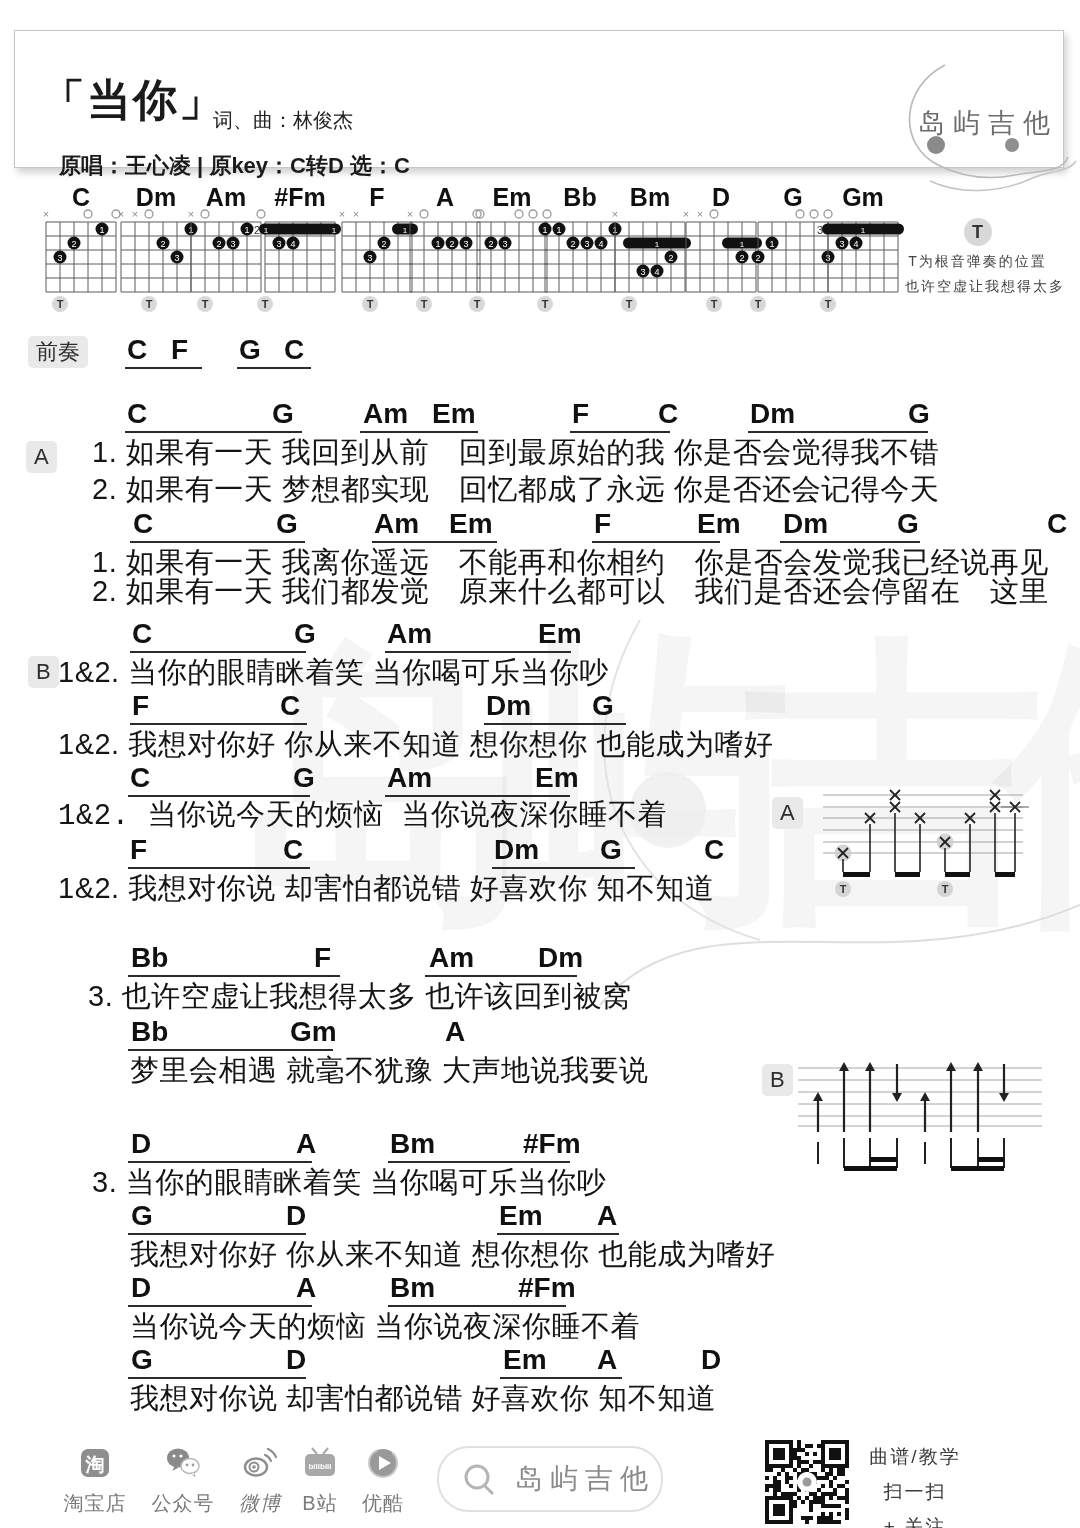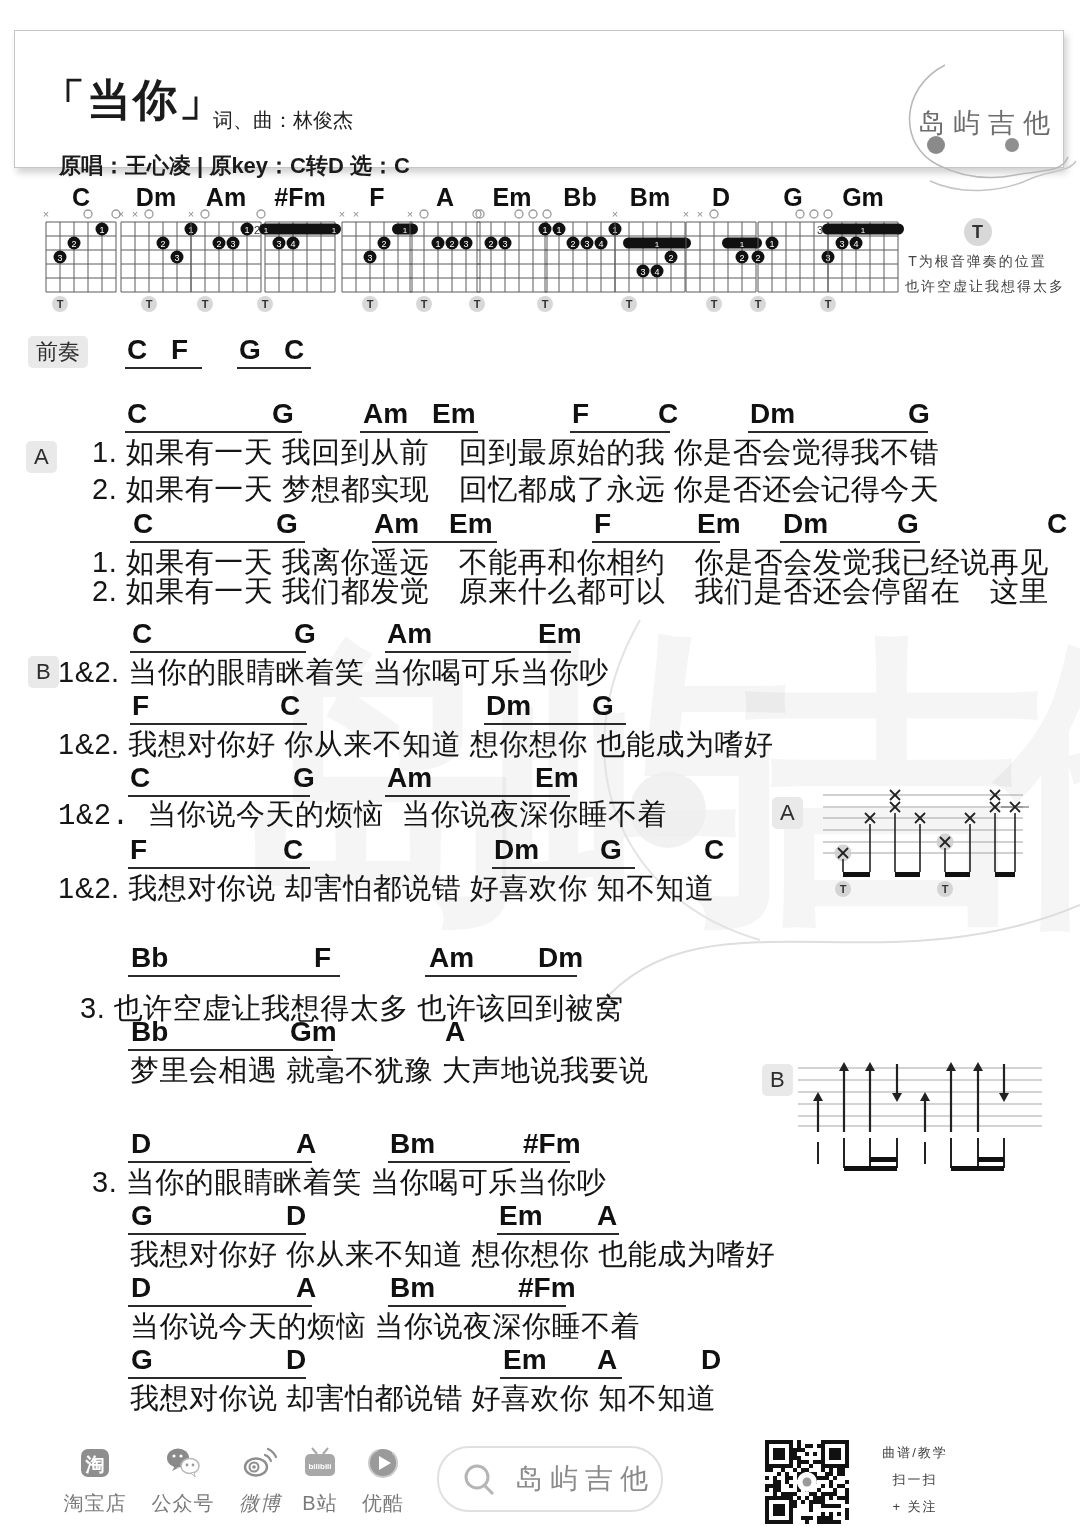--- a/index.html
+++ b/index.html
@@ -31,21 +31,21 @@
   #legend-t .tl{font-size:14px;color:#444;letter-spacing:2px;margin-top:7px;white-space:nowrap;}
   .pattern{position:absolute;z-index:2;}
   
   .ft-item{position:absolute;text-align:center;z-index:2;}
   .ft-label{font-size:20px;color:#7a7a7a;margin-top:5px;letter-spacing:1px;}
   #search-pill{position:absolute;left:437px;top:1446px;width:222px;height:62px;border:2px solid #e0e0e0;
                border-radius:32px;display:flex;align-items:center;z-index:2;background:#fff;}
   #search-text{font-size:28px;color:#8a8a8a;letter-spacing:7px;margin-left:14px;}
   #qr-box{position:absolute;left:765px;top:1440px;z-index:2;}
   #qr-caption{position:absolute;left:855px;top:1444px;width:120px;text-align:center;z-index:2;}
-  #qr-caption div{font-size:13px;color:#3d3d3d;letter-spacing:2px;margin-bottom:9px;}
+  #qr-caption div{font-size:19px;color:#3d3d3d;letter-spacing:2px;margin-bottom:9px;}
 </style>
 </head>
 <body>
 
 <div id="watermark">岛屿吉他</div>
 <svg id="wm-curves" width="1080" height="1528">
   <path d="M600,1005 C700,885 880,990 1080,905" stroke="#dedede" stroke-width="2" fill="none"></path>
   <path d="M640,620 C560,760 620,900 760,940" stroke="#e3e3e3" stroke-width="2" fill="none"></path>
   <circle cx="668" cy="810" r="38" fill="#ededed" opacity="0.8"></circle>
   <circle cx="1160" cy="810" r="48" fill="#f0f0f0" opacity="0.6"></circle>
@@ -447,21 +447,21 @@
     <span class="chord" style="left: 704px; top: 836px;">C</span>
     <div class="rule" style="left: 128px; top: 867px; width: 182px;"></div>
     <div class="rule" style="left: 492px; top: 867px; width: 143px;"></div>
     <div class="lyric" style="left: 58px; top: 873px;">1&amp;2. 我想对你说 却害怕都说错 好喜欢你 知不知道</div>
     <span class="chord" style="left: 131px; top: 944px;">Bb</span>
     <span class="chord" style="left: 314px; top: 944px;">F</span>
     <span class="chord" style="left: 429px; top: 944px;">Am</span>
     <span class="chord" style="left: 538px; top: 944px;">Dm</span>
     <div class="rule" style="left: 128px; top: 975px; width: 212px;"></div>
     <div class="rule" style="left: 425px; top: 975px; width: 152px;"></div>
-    <div class="lyric" style="left: 80px; top: 981px; margin-top: 12px;">3. 也许空虚让我想得太多 也许该回到被窝</div>
+    <div class="lyric" style="left: 88px; top: 981px;">3. 也许空虚让我想得太多 也许该回到被窝</div>
     <span class="chord" style="left: 131px; top: 1018px;">Bb</span>
     <span class="chord" style="left: 290px; top: 1018px;">Gm</span>
     <span class="chord" style="left: 445px; top: 1018px;">A</span>
     <div class="rule" style="left: 128px; top: 1049px; width: 205px;"></div>
     <div class="lyric" style="left: 130px; top: 1055px;">梦里会相遇 就毫不犹豫 大声地说我要说</div>
     <span class="chord" style="left: 131px; top: 1130px;">D</span>
     <span class="chord" style="left: 296px; top: 1130px;">A</span>
     <span class="chord" style="left: 390px; top: 1130px;">Bm</span>
     <span class="chord" style="left: 523px; top: 1130px;">#Fm</span>
     <div class="rule" style="left: 128px; top: 1161px; width: 184px;"></div>

